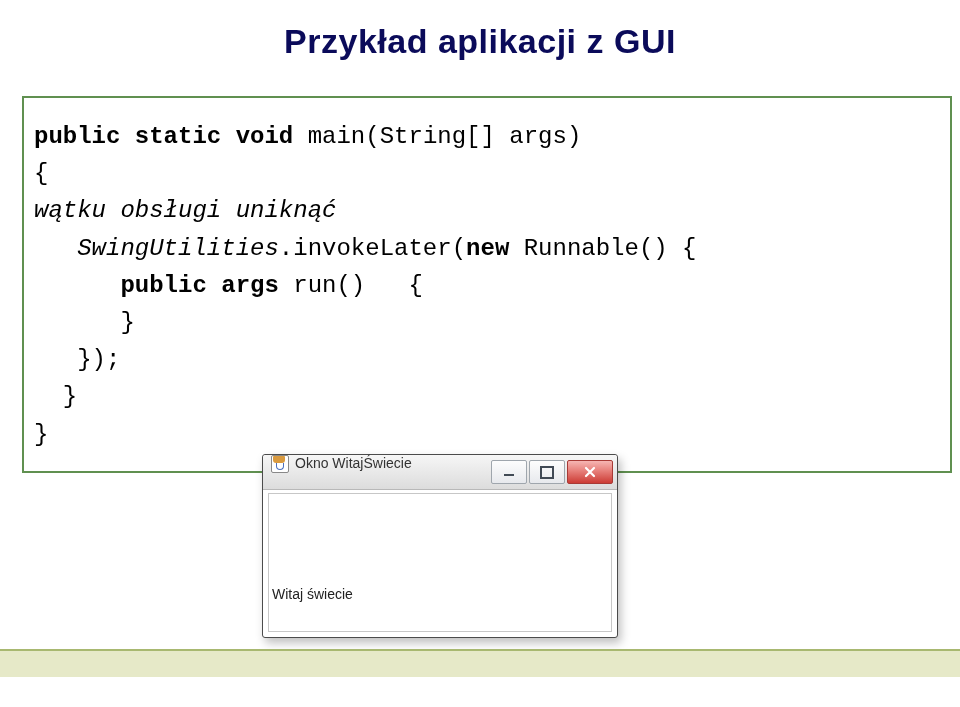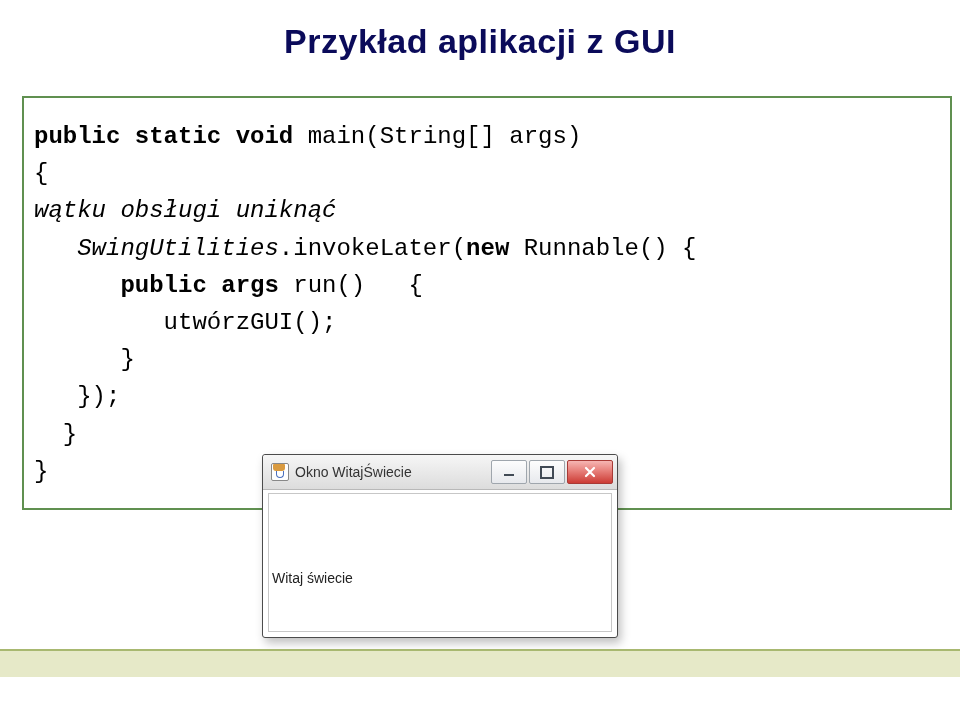--- a/index.html
+++ b/index.html
@@ -68,21 +68,20 @@
     border-radius: 3px;
     box-shadow: 3px 5px 10px rgba(0,0,0,0.25);
   }
   .jw-titlebar {
     height: 34px;
     background: linear-gradient(to bottom, #f6f6f6 0%, #e9e9e9 50%, #dcdcdc 100%);
     border-bottom: 1px solid #b8b8b8;
     border-radius: 3px 3px 0 0;
     position: relative;
     display: flex;
-    align-items: center;
     padding-left: 8px;
     font-size: 14px;
     color: #333;
   }
   .jw-icon {
     width: 16px;
     height: 16px;
     margin-right: 6px;
     display: inline-block;
     background: #fff;
@@ -148,39 +147,38 @@
   .jw-btn.close svg { display: block; }
   .jw-body {
     position: absolute;
     left: 5px; right: 5px; top: 38px; bottom: 5px;
     background: #fff;
     border: 1px solid #c7c7c7;
   }
   .jw-label {
     position: absolute;
     left: 3px;
-    top: 76px;
+    top: 92px;
     font-size: 14px;
     color: #222;
     font-family: "Segoe UI", Tahoma, Arial, sans-serif;
   }
 </style>
 </head>
 <body>
 <div class="slide">
 
   <div class="title">Przykład aplikacji z GUI</div>
 
   <div class="codebox">
     <div class="codeline"><span class="kw">public static void </span><span>main(String[] args)</span></div>
     <div class="codeline">{</div>
     <div class="codeline ital">wątku obsługi uniknąć</div>
     <div class="codeline"><span class="ital">   SwingUtilities</span><span>.invokeLater(</span><span class="kw">new </span><span>Runnable() {</span></div>
     <div class="codeline"><span class="kw">      public args </span><span>run()   {</span></div>
-    <div class="codeline">         utwórzGUI();</div>
     <div class="codeline">      }</div>
     <div class="codeline">   });</div>
     <div class="codeline">  }</div>
     <div class="codeline">}</div>
   </div>
 
   <div class="javawin">
     <div class="jw-titlebar">
       <span class="jw-icon"></span>
       <span class="jw-title">Okno WitajŚwiecie</span>

